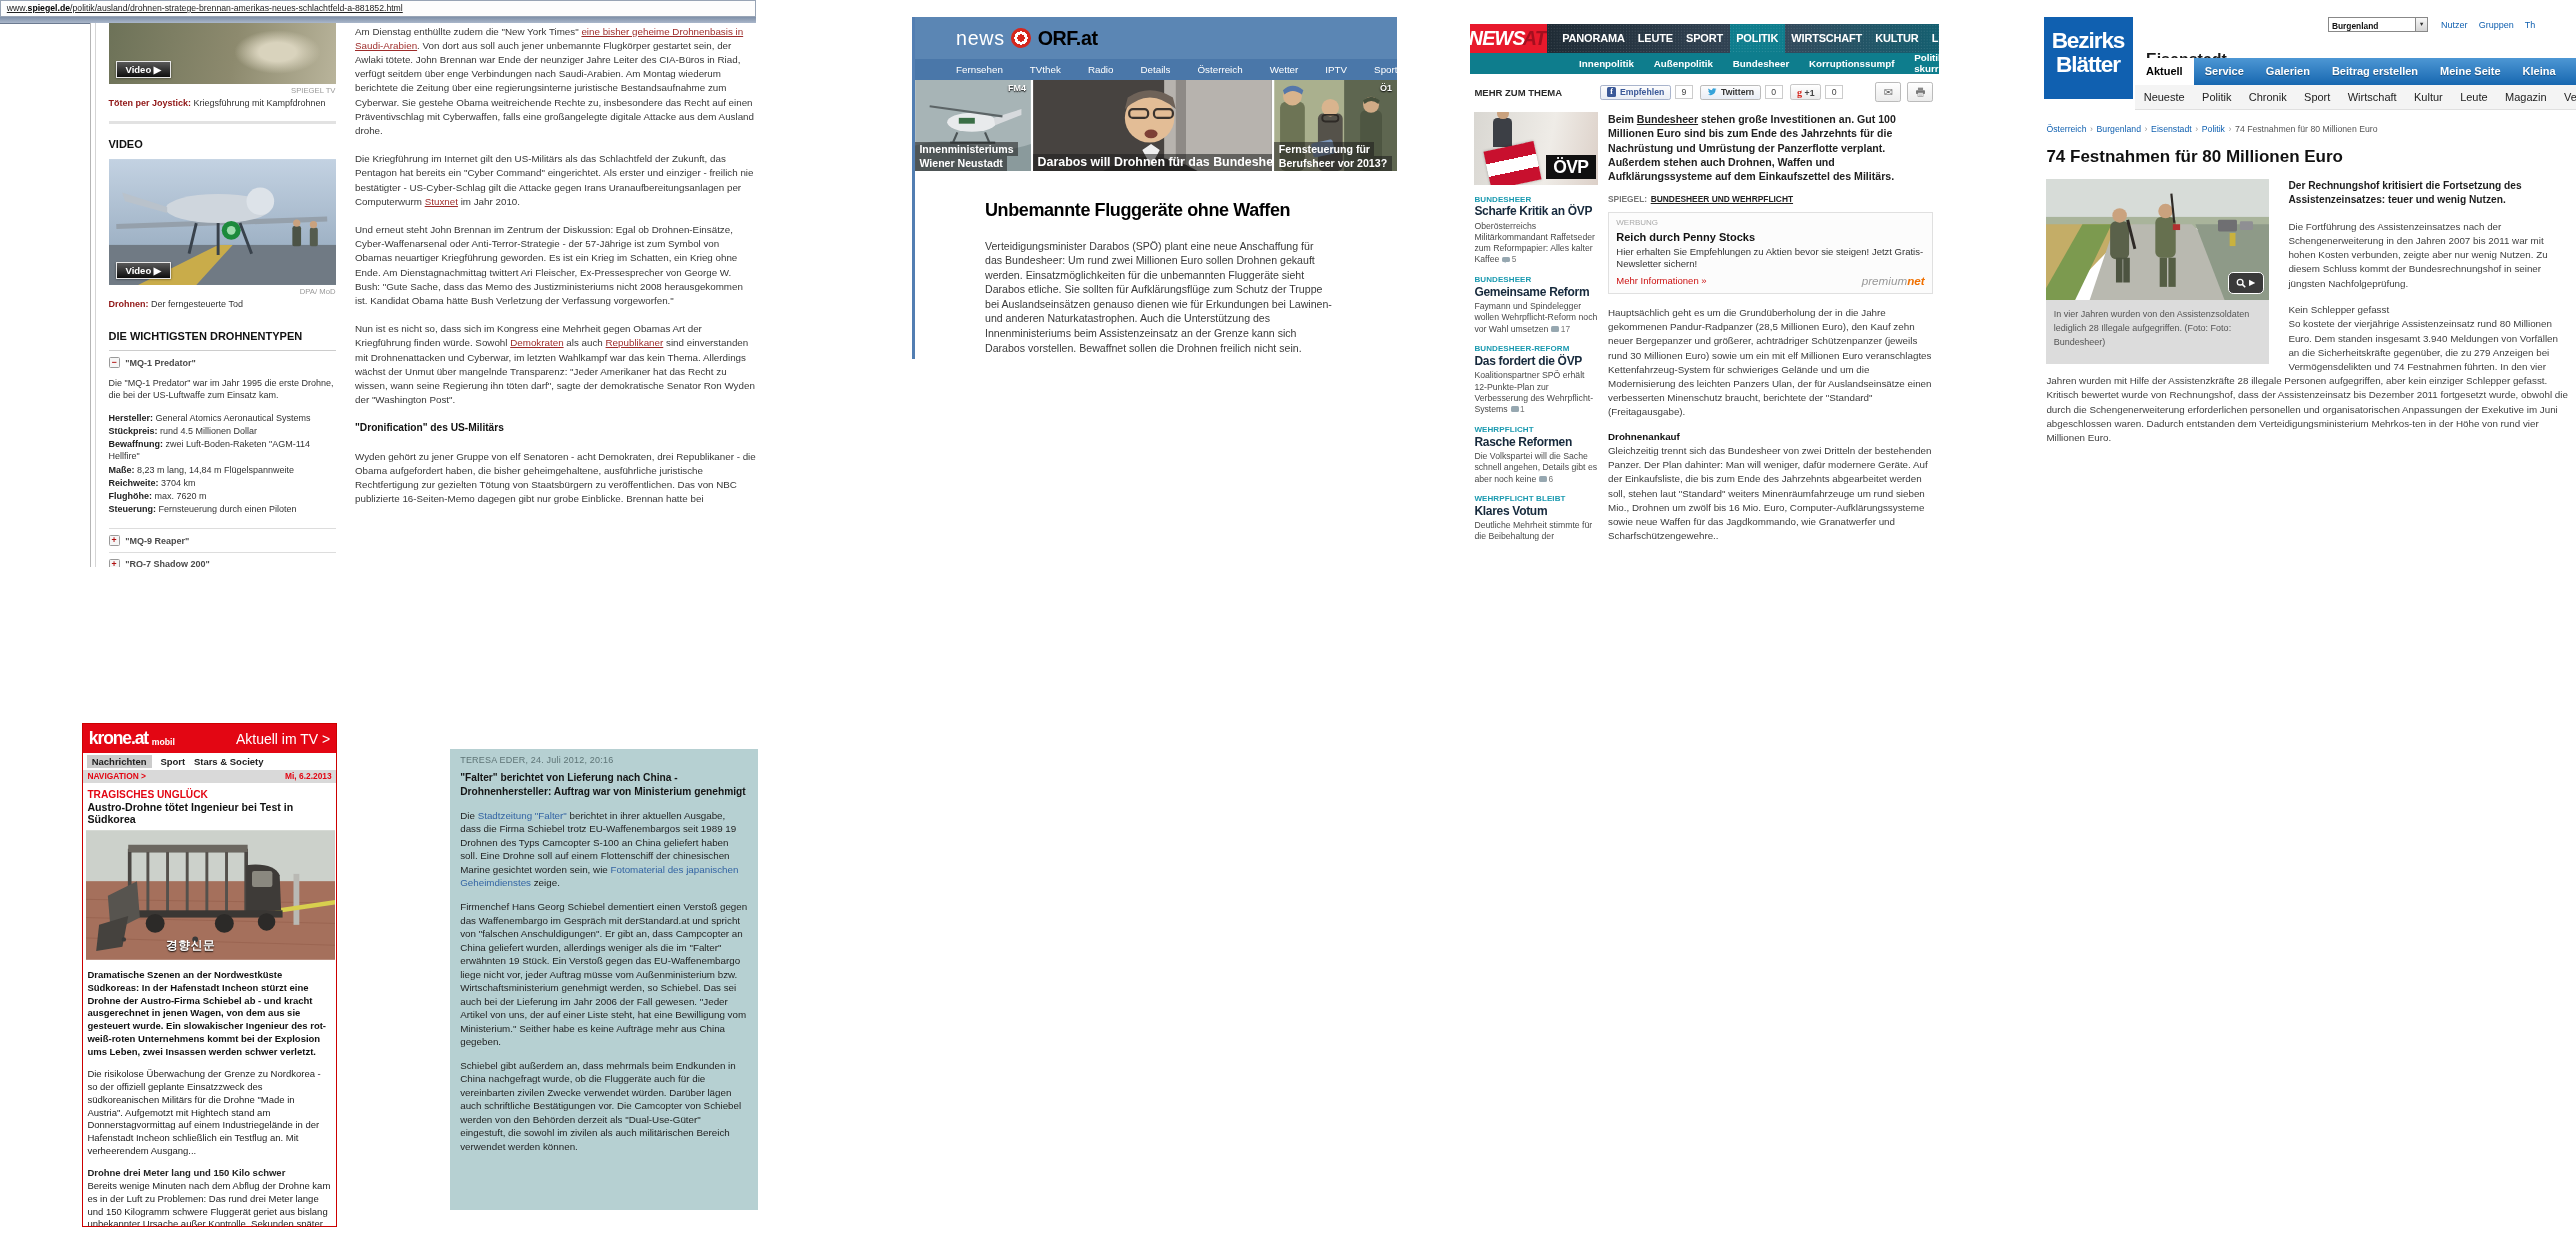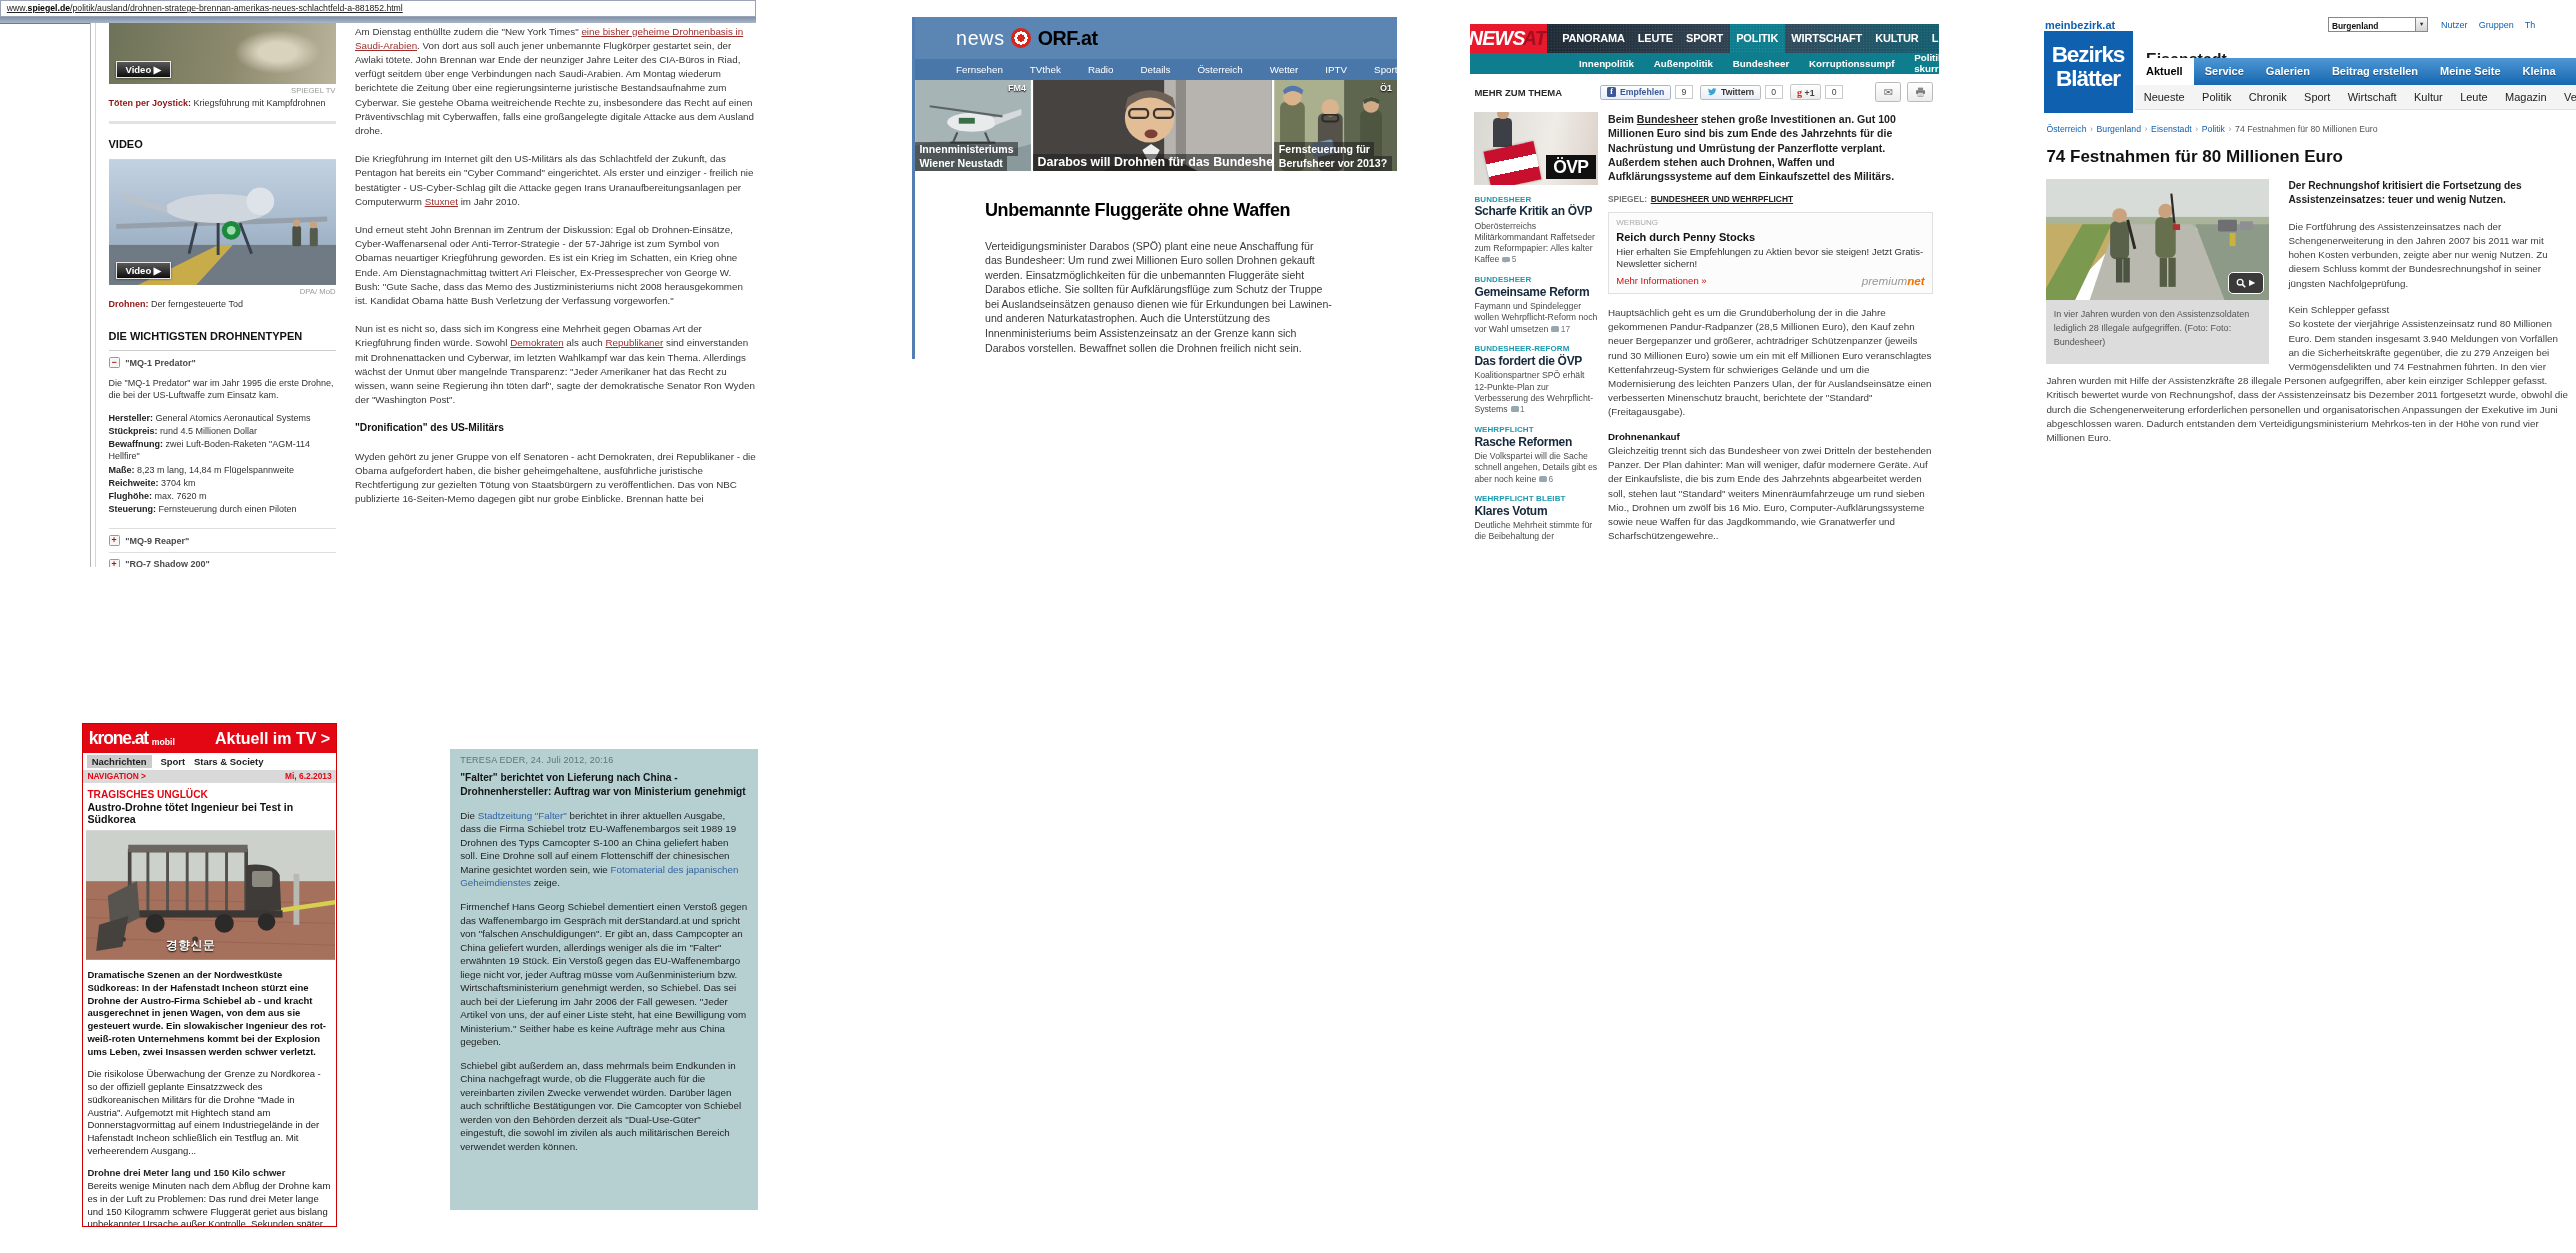--- a/index.html
+++ b/index.html
@@ -127,21 +127,21 @@
   .ad-text { font-size: 9.5px; color: #333; line-height: 12.4px; }
   .ad-link { color: #cc1111; font-size: 9.5px; margin-top: 4.4px; display: inline-block; cursor: pointer; }
   .ad-brand { position: absolute; right: 7.3px; bottom: 5.8px; font-style: italic; font-size: 11.7px; color: #999; }
   .ad-brand b { color: #f07000; }
   .nw-body { margin-top: 12.4px; font-size: 9.8px; line-height: 14.2px; color: #3c3c3c; }
   .nw-body .sub { font-weight: bold; color: #111; margin-top: 10.2px; }
 
   
   #bezirk { left: 2042px; top: 13px; width: 534px; height: 529px; overflow: hidden; }
   .bz-site { position: absolute; left: 2.9px; top: 5.8px; font-weight: bold; font-size: 11px; color: #1060b0; }
-  .bz-logo { position: absolute; left: 1.5px; top: 18px; width: 89px; height: 82px; background: #1060b0;
+  .bz-logo { position: absolute; left: 1.5px; top: 4px; width: 89px; height: 82px; background: #1060b0;
     color: #fff; padding-top: 11.7px; text-align: center; font-weight: bold; font-size: 22.6px; line-height: 24px;
     letter-spacing: -1.1px; }
   .bz-region { position: absolute; left: 104px; top: 38px; font-size: 16px; font-weight: bold; color: #1a1a1a; }
   .bz-dd { position: absolute; left: 286px; top: 4.4px; display: flex; }
   .bz-dd-text { width: 87px; height: 14.6px; border: 0.7px solid #888; border-right: none; background: #fff;
     font-size: 8.4px; font-weight: bold; padding: 2.2px 2.9px; color: #111; }
   .bz-dd-btn { width: 13px; height: 14.6px; border: 0.7px solid #888; background: linear-gradient(#f8f8f8, #d4d4d4);
     font-size: 5.8px; text-align: center; line-height: 13px; color: #333; }
   .bz-toplinks { position: absolute; left: 399px; top: 6.6px; font-size: 9px; color: #1060b0; white-space: nowrap; }
   .bz-toplinks span { margin-right: 8.7px; cursor: pointer; }
@@ -168,21 +168,21 @@
   .bz-cap { background: #dcdcdc; padding: 6.6px 7.3px; font-size: 9px; line-height: 14px; color: #555; min-height: 64px; }
   .bz-lead { font-weight: bold; font-size: 10.2px; color: #1d1d1d; margin-bottom: 12.4px; }
   .bz-article p { margin-bottom: 12.4px; }
   .bz-article .sub { margin-bottom: 0; }
 
   
   #krone { left: 82px; top: 723px; width: 255px; height: 504px; border: 1.5px solid #cc0000; overflow: hidden; }
   .kr-head { height: 29px; background: #e30613; display: flex; align-items: center; padding: 0 5.8px; }
   .kr-logo { color: #fff; font-weight: bold; font-size: 17.5px; letter-spacing: -1.1px; }
   .kr-mobil { color: #fff; font-weight: bold; font-size: 8.7px; margin: 7.3px 0 0 3.6px; }
-  .kr-tv { margin-left: auto; color: #fff; font-weight: bold; font-size: 16px; cursor: pointer; }
+  .kr-tv { margin-left: auto; color: #fff; font-weight: normal; font-size: 14px; cursor: pointer; }
   .kr-nav { height: 17px; display: flex; gap: 8.7px; padding: 1.5px 3.6px; font-weight: bold; font-size: 9.5px;
     color: #222; align-items: center; }
   .kr-nav .sel { background: #ccc; padding: 0.7px 5.1px; }
   .kr-bar { height: 13px; background: #d9d9d9; display: flex; justify-content: space-between; padding: 0 4.4px;
     font-weight: bold; font-size: 8.4px; line-height: 13px; color: #e30613; }
   .kr-kicker { margin: 5.8px 4.4px 0; color: #e30613; font-weight: bold; font-size: 10.2px; }
   .kr-headline { margin: 1.5px 4.4px 5.1px; font-weight: bold; font-size: 10.6px; color: #111; }
   .kr-img { margin: 0 2.9px; height: 130px; position: relative; }
   .kr-mark { position: absolute; bottom: 7.3px; left: 80px; color: #fff; font-weight: bold; font-size: 11.7px;
     text-shadow: 0 0.7px 1.5px #000; letter-spacing: 0.7px; }

